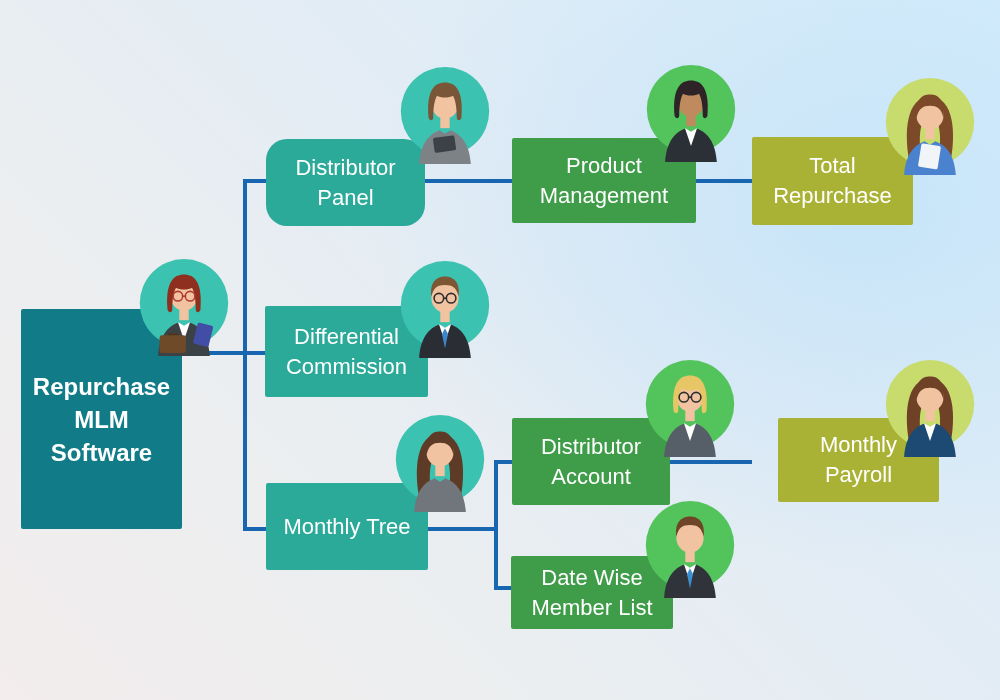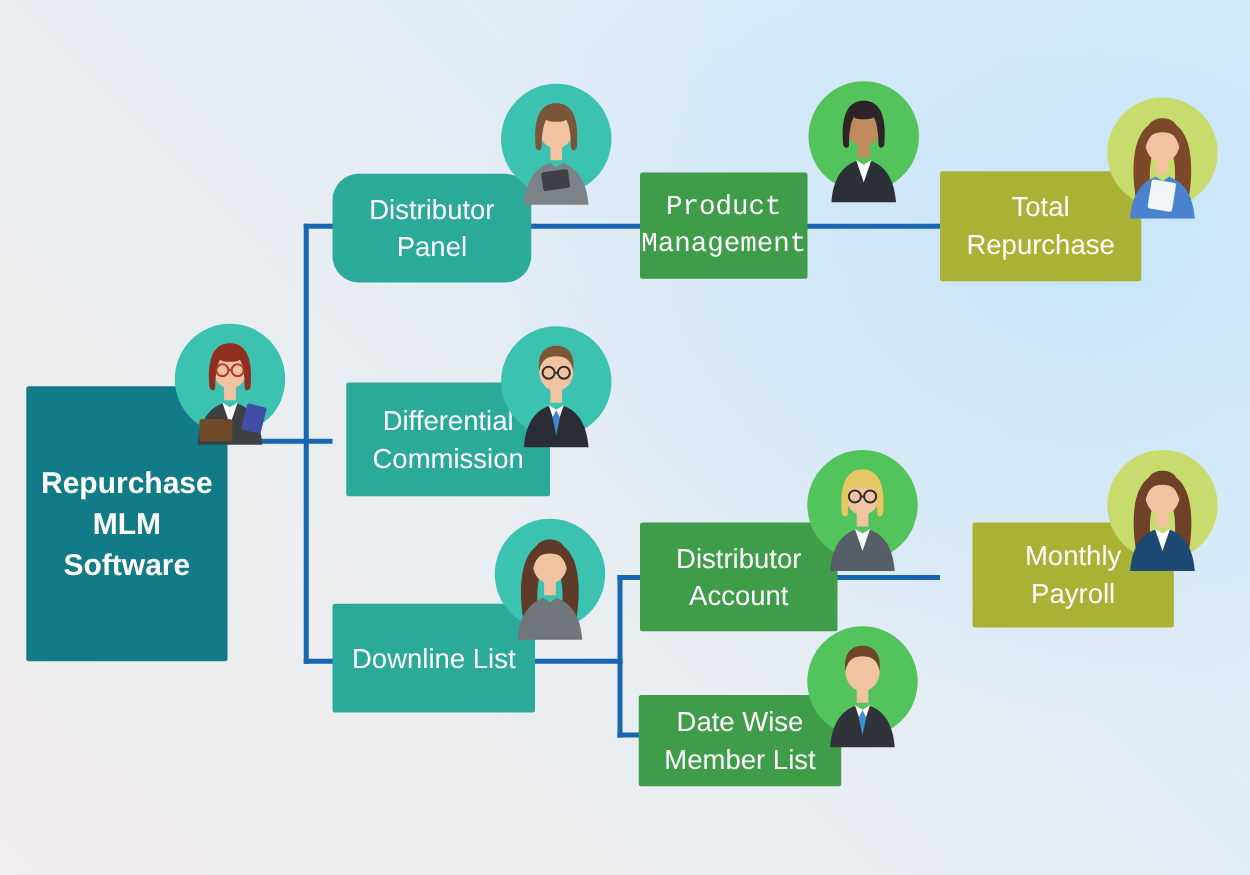--- a/index.html
+++ b/index.html
@@ -22,23 +22,23 @@
   .l-dw   { left:494px; top:586px; width:18px;  height:4px; }
   
   .node{
     position:absolute; display:flex; align-items:center; justify-content:center;
     text-align:center; color:#ffffff; font-size:22px; line-height:30px;
     padding:6px; z-index:2; border-radius:2px;
   }
   .b-root{ left:21px;  top:309px; width:161px; height:220px; background:#117b87;
            font-size:24px; line-height:33px; font-weight:700; }
   .b-dp  { left:266px; top:139px; width:159px; height:87px;  background:#2caa99;border-radius:21px; }
-  .b-pm  { left:512px; top:138px; width:134px; height:85px;  background:#3f9c49;font-family:Liberation Mono, monospace; }
+  .b-pm  { left:512px; top:138px; width:184px; height:85px;  background:#3f9c49; }
   .b-tr  { left:752px; top:137px; width:161px; height:88px;  background:#a9b235; }
-  .b-dc  { left:265px; top:306px; width:163px; height:91px;  background:#2caa99;margin-left:12px; }
+  .b-dc  { left:265px; top:306px; width:163px; height:91px;  background:#2caa99; }
   .b-dt  { left:266px; top:483px; width:162px; height:87px;  background:#2caa99; }
   .b-da  { left:512px; top:418px; width:158px; height:87px;  background:#3f9c49; }
   .b-mp  { left:778px; top:418px; width:161px; height:84px;  background:#a9b235; }
   .b-dw  { left:511px; top:556px; width:162px; height:73px;  background:#3f9c49; }
   
   .avatar{ position:absolute; width:94px; height:102px; z-index:3; }
   .avatar svg{ display:block; }
   .a-root{ left:137px; top:256px; }
   .a-dp  { left:398px; top:64px;  }
   .a-pm  { left:644px; top:62px;  }
@@ -72,21 +72,21 @@
   <div class="node b-pm">
     <span>Product Management</span>
   </div>
   <div class="node b-tr">
     <span>Total Repurchase</span>
   </div>
   <div class="node b-dc">
     <span>Differential Commission</span>
   </div>
   <div class="node b-dt">
-    <span>Downline List</span>
+    <span>Monthly Tree</span>
   </div>
   <div class="node b-da">
     <span>Distributor Account</span>
   </div>
   <div class="node b-mp">
     <span>Monthly Payroll</span>
   </div>
   <div class="node b-dw">
     <span>Date Wise Member List</span>
   </div>

